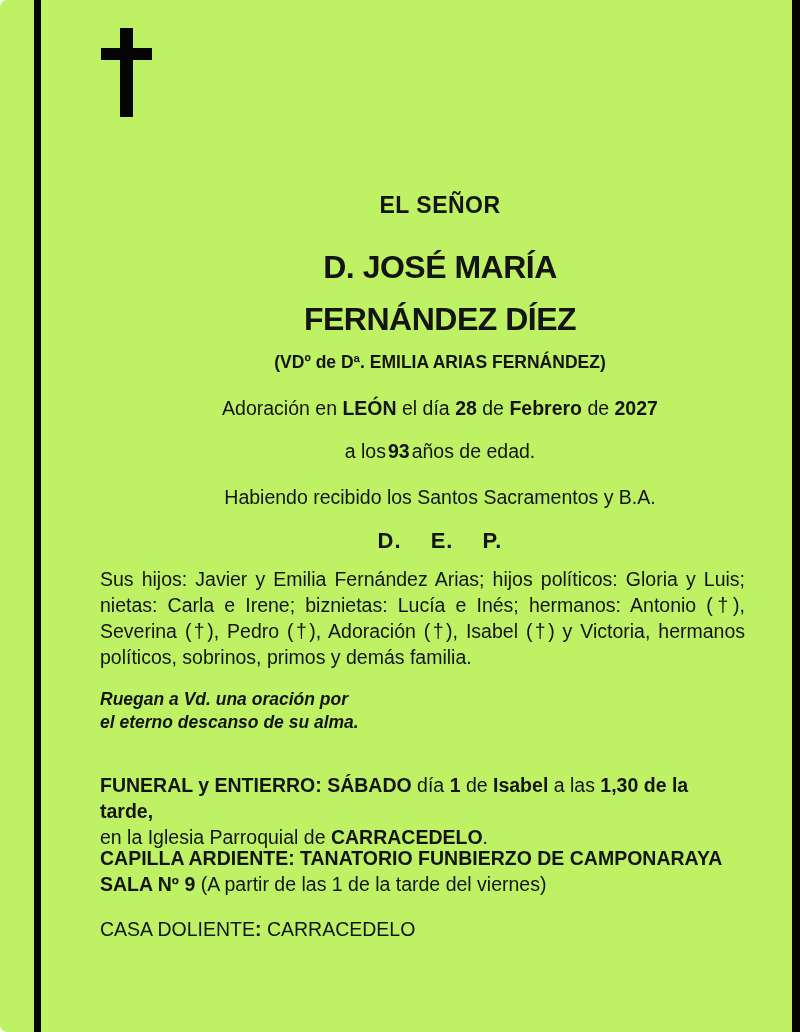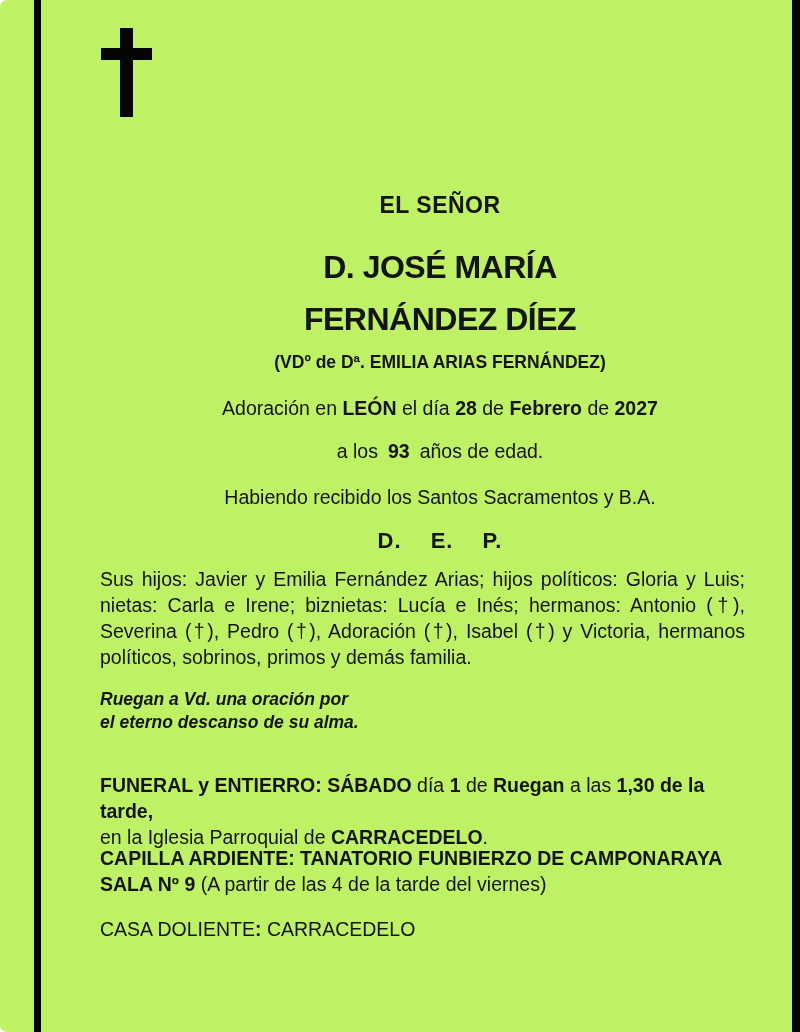--- a/index.html
+++ b/index.html
@@ -26,21 +26,21 @@
 
   .block{position:absolute;left:100px;width:680px;}
   .center{text-align:center;}
   .narrow{width:645px;}
 
   .honorific{top:192px;font-size:23px;font-weight:bold;letter-spacing:.5px;}
   .name{top:241px;font-size:32px;font-weight:bold;line-height:52px;letter-spacing:-.5px;text-align:center;}
   .relationship{top:352px;font-size:17.5px;font-weight:bold;}
   .deathline{top:397px;font-size:19.5px;}
   .ageline{top:440px;font-size:19.5px;}
-  .ageline .b{margin:0 10px;}
+  .ageline .b{margin:0 2px;}
   .sacraments{top:486px;font-size:19.5px;}
   .dep{top:528px;font-size:22px;font-weight:bold;word-spacing:22px;letter-spacing:1px;}
 
   .family{top:566px;font-size:19.5px;line-height:26px;text-align:justify;}
   .prayer{top:688px;font-size:17.5px;font-weight:bold;font-style:italic;line-height:23px;text-align:left;}
 
   .funeral{top:772px;font-size:19.5px;line-height:26px;}
   .wake{top:845px;font-size:19.5px;line-height:26px;}
   .casa{top:918px;font-size:19.5px;}
 
@@ -82,26 +82,26 @@
   <div class="block center dep">D. E. P.</div>
 
   <div class="block narrow family">Sus hijos: Javier y Emilia Fernández Arias; hijos políticos: Gloria y Luis; nietas: Carla e Irene; biznietas: Lucía e Inés; hermanos: Antonio (†), Severina (†), Pedro (†), Adoración (†), Isabel (†) y Victoria, hermanos políticos, sobrinos, primos y demás familia.</div>
 
   <div class="block narrow prayer">
     <span class="line">Ruegan a Vd. una oración por</span>
     <span class="line">el eterno descanso de su alma.</span>
   </div>
 
   <div class="block narrow funeral">
-    <span class="line"><span class="b">FUNERAL y ENTIERRO: SÁBADO</span><span> día </span><span class="b">1</span><span> de </span><span class="b">Ruegan</span><span> a las </span><span class="b">1,30 de la tarde,</span></span>
+    <span class="line"><span class="b">FUNERAL y ENTIERRO: SÁBADO</span><span> día </span><span class="b">1</span><span> de </span><span class="b">Isabel</span><span> a las </span><span class="b">1,30 de la tarde,</span></span>
     <span class="line"><span>en la Iglesia Parroquial de </span><span class="b">CARRACEDELO</span><span>.</span></span>
   </div>
 
   <div class="block narrow wake">
     <span class="line b">CAPILLA ARDIENTE: TANATORIO FUNBIERZO DE CAMPONARAYA</span>
-    <span class="line"><span class="b">SALA Nº 9</span><span> (A partir de las 4 de la tarde del viernes)</span></span>
+    <span class="line"><span class="b">SALA Nº 9</span><span> (A partir de las 1 de la tarde del viernes)</span></span>
   </div>
 
   <div class="block narrow casa">
     <span>CASA DOLIENTE</span><span class="b">:</span><span> CARRACEDELO</span>
   </div>
 
 </div>
 
 </body></html>

